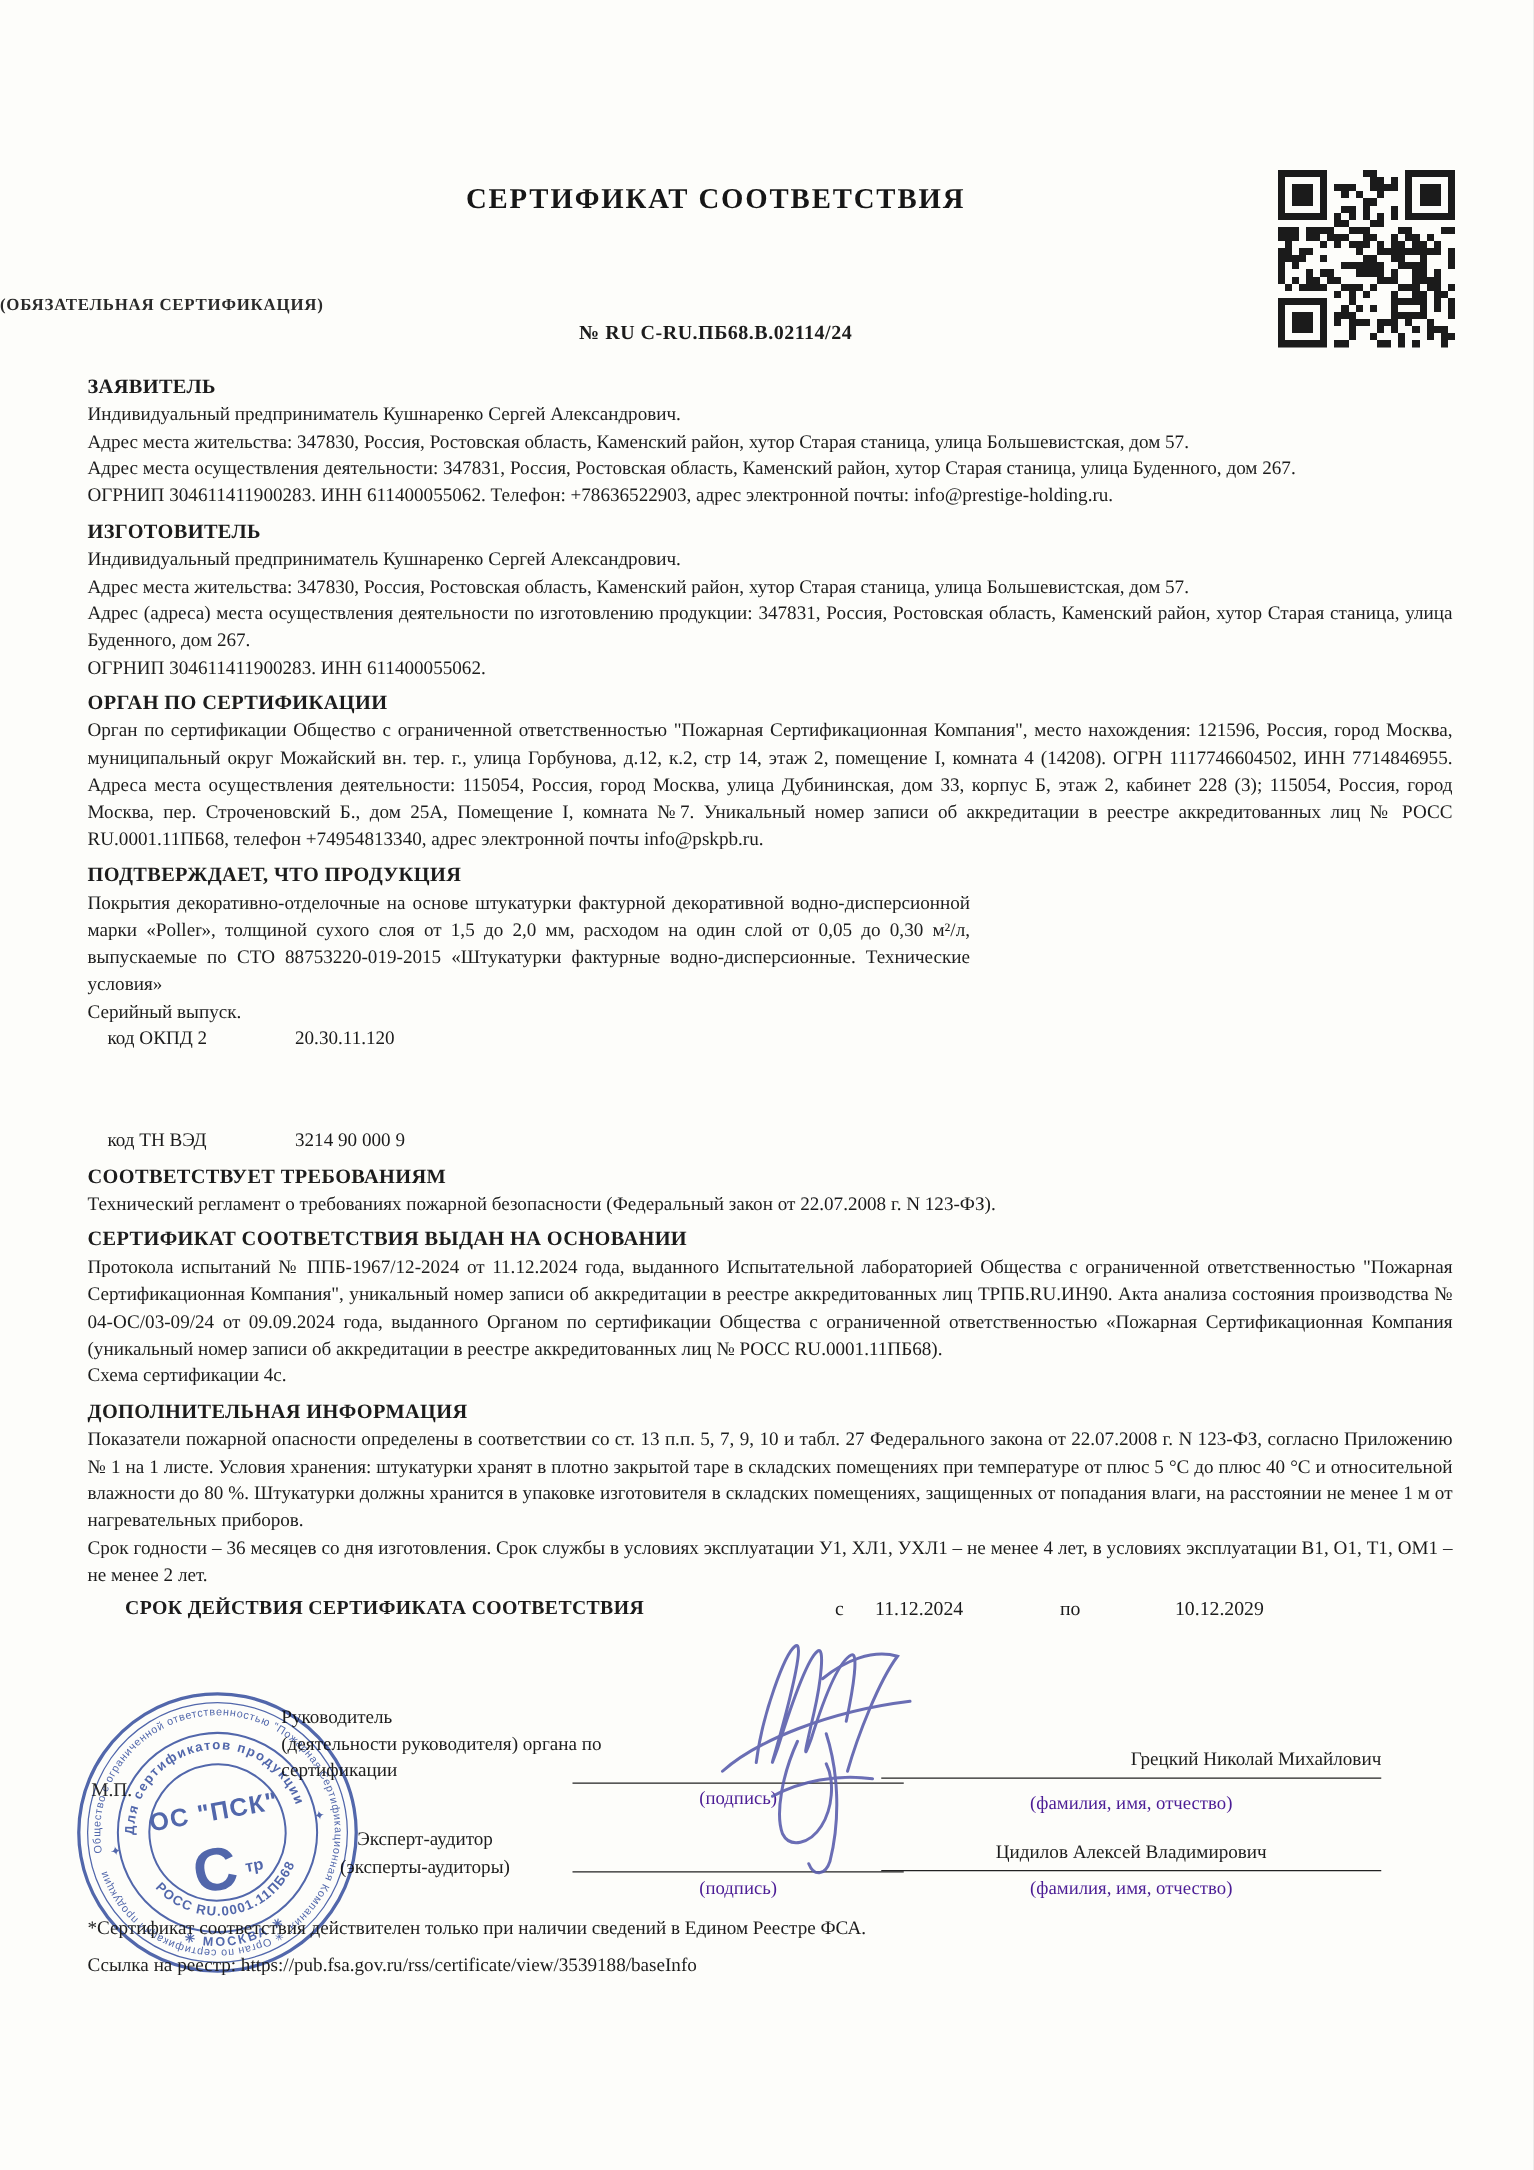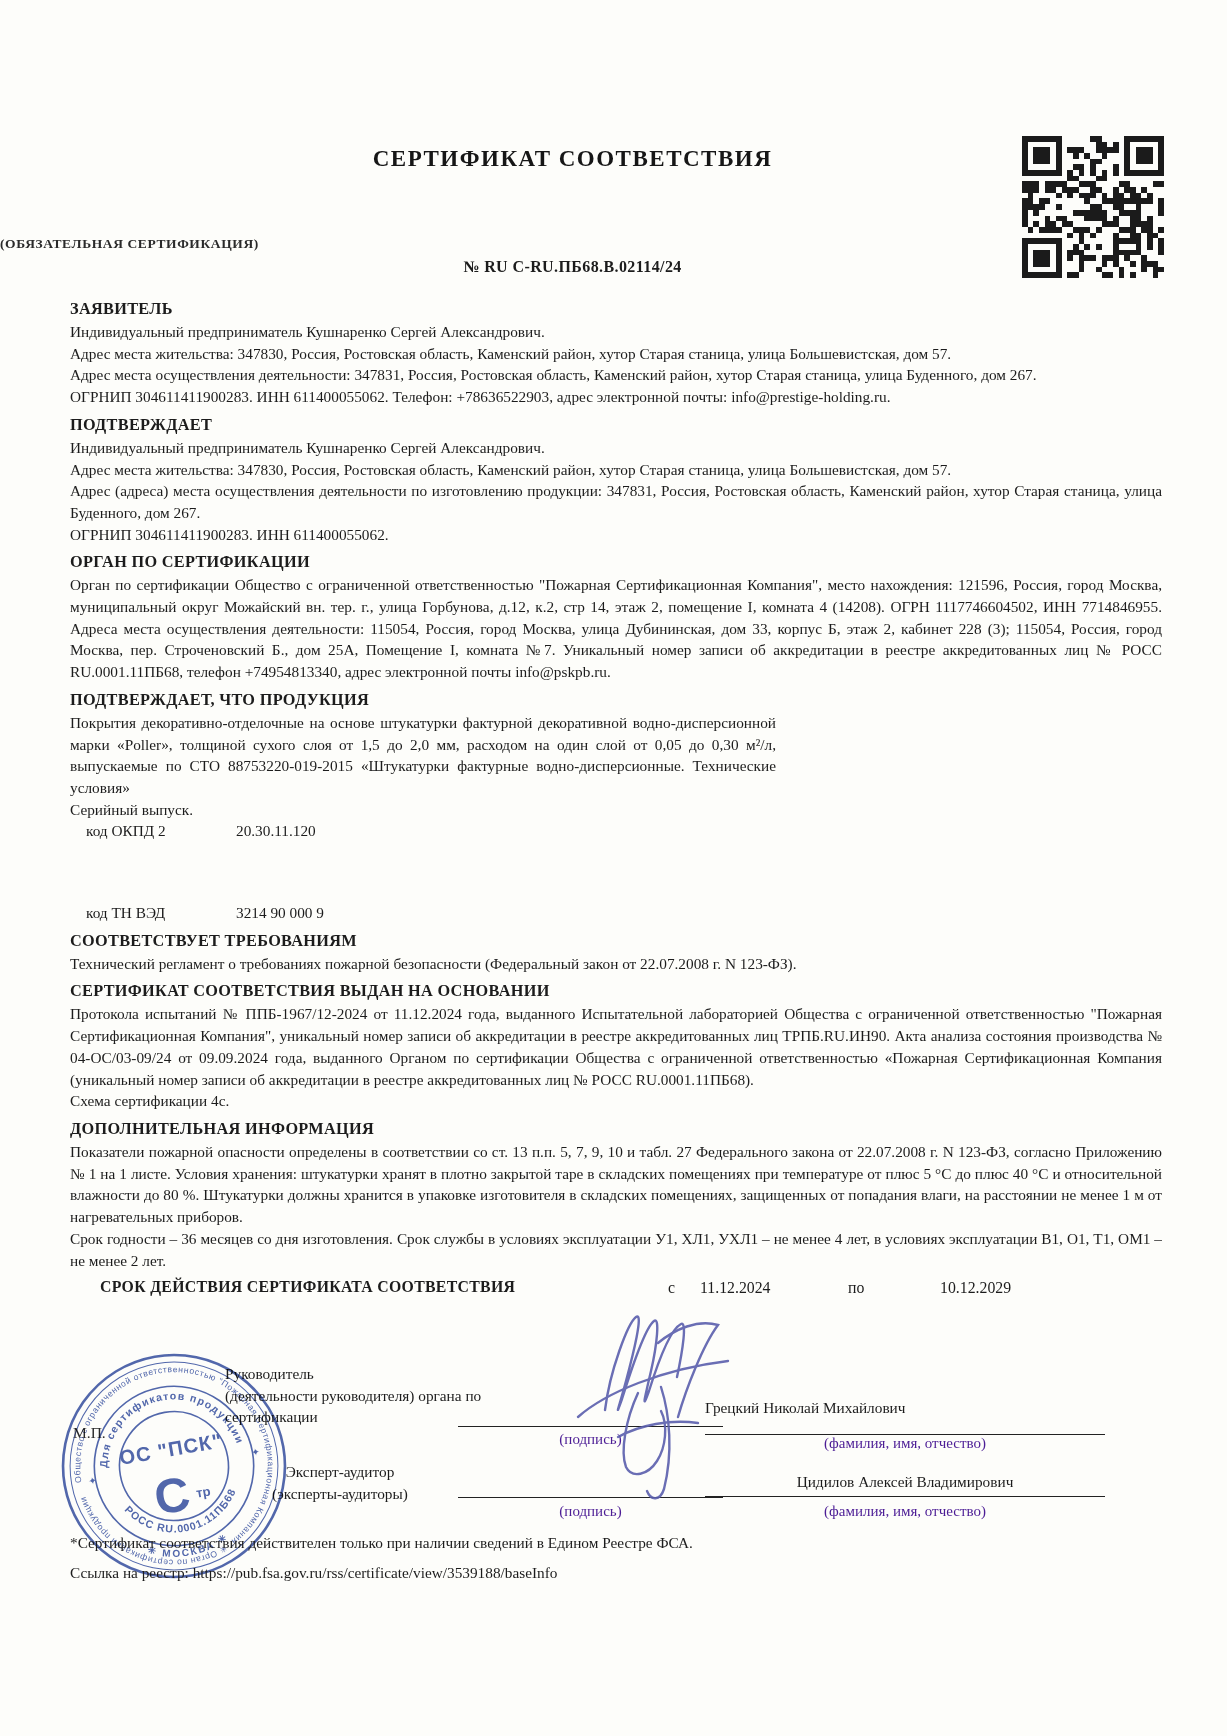--- a/index.html
+++ b/index.html
@@ -40,21 +40,21 @@
   .validity .v-to-label{position:absolute;left:848px;top:1px;}
   .validity .v-to{position:absolute;left:940px;top:1px;}
   .sigblock{position:absolute;top:1355px;left:70px;width:1092px;height:240px;font-size:15.3px;}
   .role-head{position:absolute;left:155px;top:8px;width:345px;line-height:21.5px;}
   .role-auditor{position:absolute;left:155px;top:106px;width:230px;line-height:22px;text-align:center;font-family:Liberation Serif, serif;}
   .sigline1{position:absolute;left:388px;top:0px;width:265px;height:71px;border-bottom:1.6px solid #222;}
   .sigline2{position:absolute;left:388px;top:78px;width:265px;height:64px;border-bottom:1.6px solid #222;}
   .caption{position:absolute;text-align:center;font-size:15px;color:#4c1d95;}
   .cap-sign1{left:388px;top:76px;width:265px;}
   .cap-sign2{left:388px;top:148px;width:265px;}
-  .nameline1{position:absolute;left:635px;top:44px;width:400px;text-align:left;border-bottom:1.6px solid #222;padding-bottom:17px;}
+  .nameline1{position:absolute;left:635px;top:44px;width:400px;text-align:right;border-bottom:1.6px solid #222;padding-bottom:5px;}
   .nameline2{position:absolute;left:635px;top:118px;width:400px;text-align:center;border-bottom:1.6px solid #222;padding-bottom:5px;}
   .cap-fio1{left:635px;top:80px;width:400px;}
   .cap-fio2{left:635px;top:148px;width:400px;}
   .mp{position:absolute;left:73px;top:1388px;font-size:15.5px;color:#2a2a2a;margin-top:36px;}
   .sig-svg{position:absolute;pointer-events:none;}
   .sig1{left:440px;top:-70px;}
   .sig2{left:460px;top:20px;}
   .stamp{position:absolute;left:58px;top:1350px;width:232px;height:232px;
     opacity:.88;mix-blend-mode:multiply;}
   .footnote{position:absolute;left:70px;top:1534px;font-size:15.3px;}
@@ -296,21 +296,21 @@
 
     <div class="sec">
       <div class="sec-h">ЗАЯВИТЕЛЬ</div>
       <div class="ln">Индивидуальный предприниматель Кушнаренко Сергей Александрович.</div>
       <div class="ln">Адрес места жительства: 347830, Россия, Ростовская область, Каменский район, хутор Старая станица, улица Большевистская, дом 57.</div>
       <div class="ln">Адрес места осуществления деятельности: 347831, Россия, Ростовская область, Каменский район, хутор Старая станица, улица Буденного, дом 267.</div>
       <div class="ln">ОГРНИП 304611411900283. ИНН 611400055062. Телефон: +78636522903, адрес электронной почты: info@prestige-holding.ru.</div>
     </div>
 
     <div class="sec">
-      <div class="sec-h">ПОДТВЕРЖДАЕТ</div>
+      <div class="sec-h">ИЗГОТОВИТЕЛЬ</div>
       <div class="ln">Индивидуальный предприниматель Кушнаренко Сергей Александрович.</div>
       <div class="ln">Адрес места жительства: 347830, Россия, Ростовская область, Каменский район, хутор Старая станица, улица Большевистская, дом 57.</div>
       <div class="ln">Адрес (адреса) места осуществления деятельности по изготовлению продукции: 347831, Россия, Ростовская область, Каменский район, хутор Старая станица, улица Буденного, дом 267.</div>
       <div class="ln">ОГРНИП 304611411900283. ИНН 611400055062.</div>
     </div>
 
     <div class="sec">
       <div class="sec-h">ОРГАН ПО СЕРТИФИКАЦИИ</div>
       <div class="para">Орган по сертификации Общество с ограниченной ответственностью "Пожарная Сертификационная Компания", место нахождения: 121596, Россия, город Москва, муниципальный округ Можайский вн. тер. г., улица Горбунова, д.12, к.2, стр 14, этаж 2, помещение I, комната 4 (14208). ОГРН 1117746604502, ИНН 7714846955. Адреса места осуществления деятельности: 115054, Россия, город Москва, улица Дубининская, дом 33, корпус Б, этаж 2, кабинет 228 (3); 115054, Россия, город Москва, пер. Строченовский Б., дом 25А, Помещение I, комната №7. Уникальный номер записи об аккредитации в реестре аккредитованных лиц № РОСС RU.0001.11ПБ68, телефон +74954813340, адрес электронной почты info@pskpb.ru.</div>
     </div>

